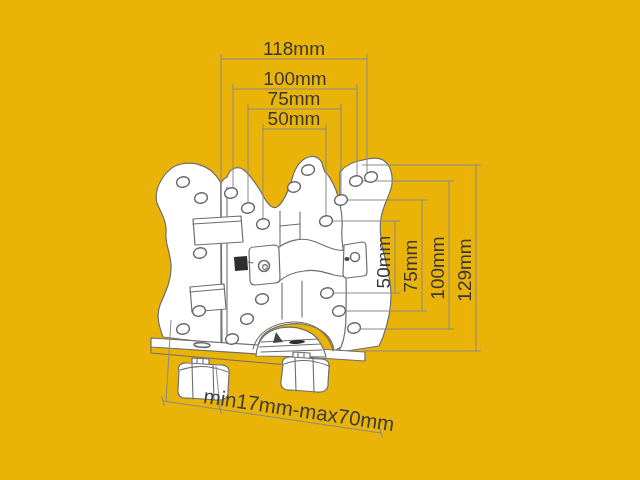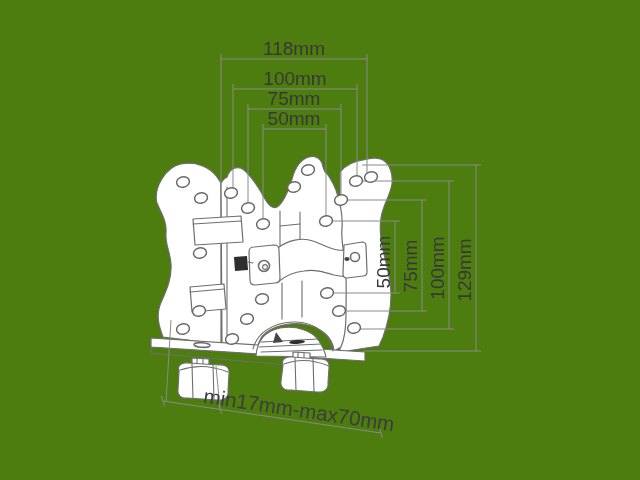--- a/index.html
+++ b/index.html
@@ -1,16 +1,16 @@
 <!DOCTYPE html>
 <html><head>
 <meta charset="utf-8">
 <style>
   html,body{margin:0;padding:0;background:#ffffff;}
-  .stage{position:relative;width:640px;height:480px;background:#4d7c0f;overflow:hidden;
+  .stage{position:relative;width:640px;height:480px;background:#eab308;overflow:hidden;
          font-family:"Liberation Sans", sans-serif;}
   svg{display:block}
   .plate{fill:#ffffff;stroke:#6e6e6e;stroke-width:1.2;stroke-linejoin:round;}
   .detail{fill:none;stroke:#6e6e6e;stroke-width:1.1;stroke-linejoin:round;stroke-linecap:round;}
   .whitepart{fill:#ffffff;stroke:#6e6e6e;stroke-width:1.2;stroke-linejoin:round;}
   .dim{stroke:#8a8a8a;stroke-width:1;fill:none;}
   .hole{fill:#ffffff;stroke:#6a6a6a;stroke-width:1.5;}
   .dimtext{fill:#383838;font-size:19px;font-family:"Liberation Sans",sans-serif;}
   .dimtext-sm{fill:#383838;font-size:19px;font-family:"Liberation Sans",sans-serif;}
   .dimtext-bottom{fill:#3d3d3d;font-size:20.5px;font-family:"Liberation Sans",sans-serif;}

